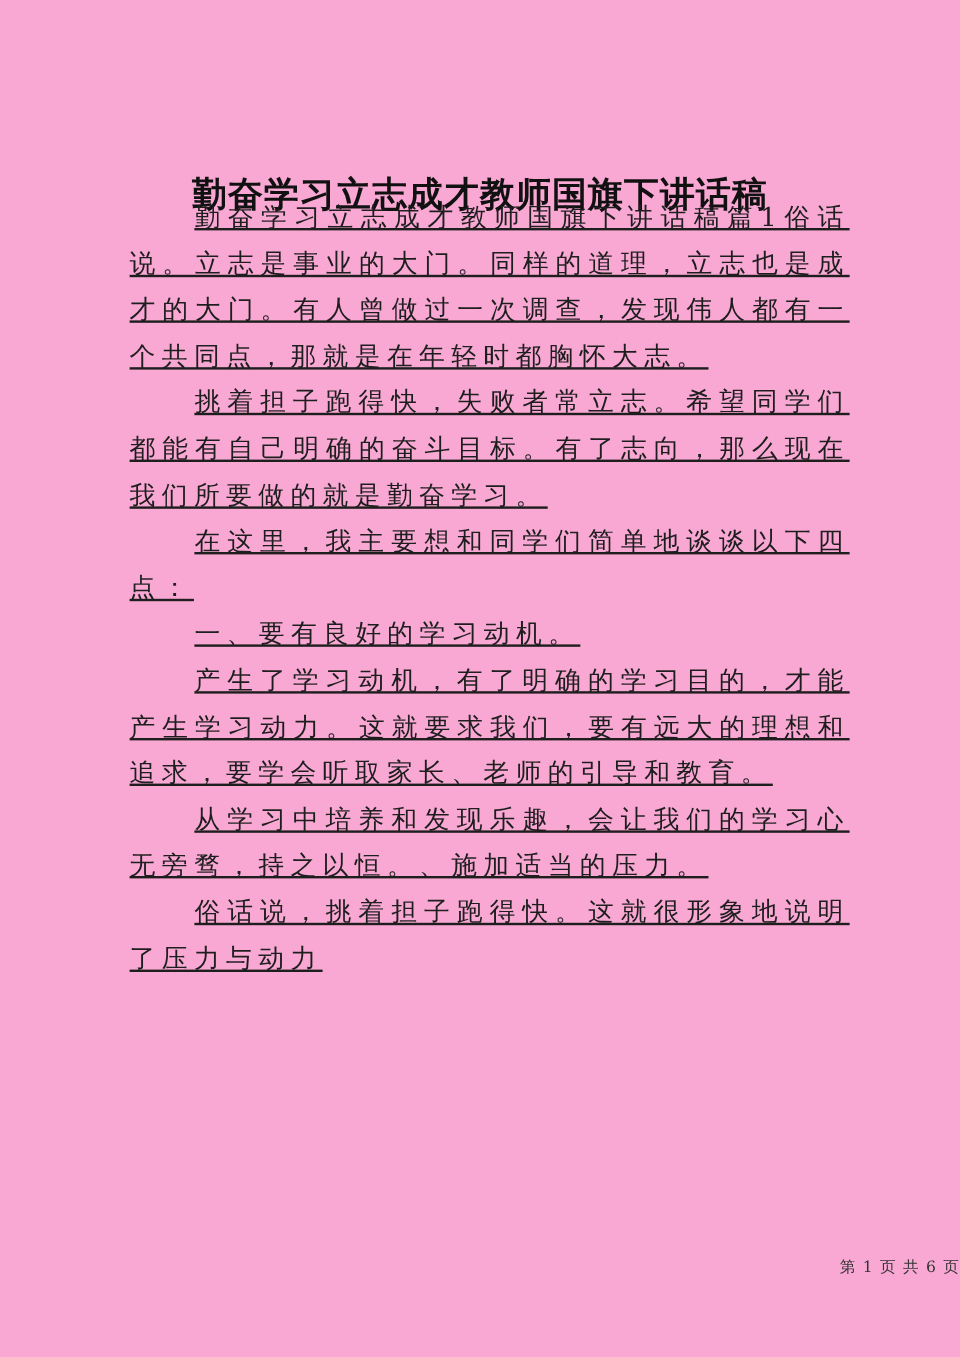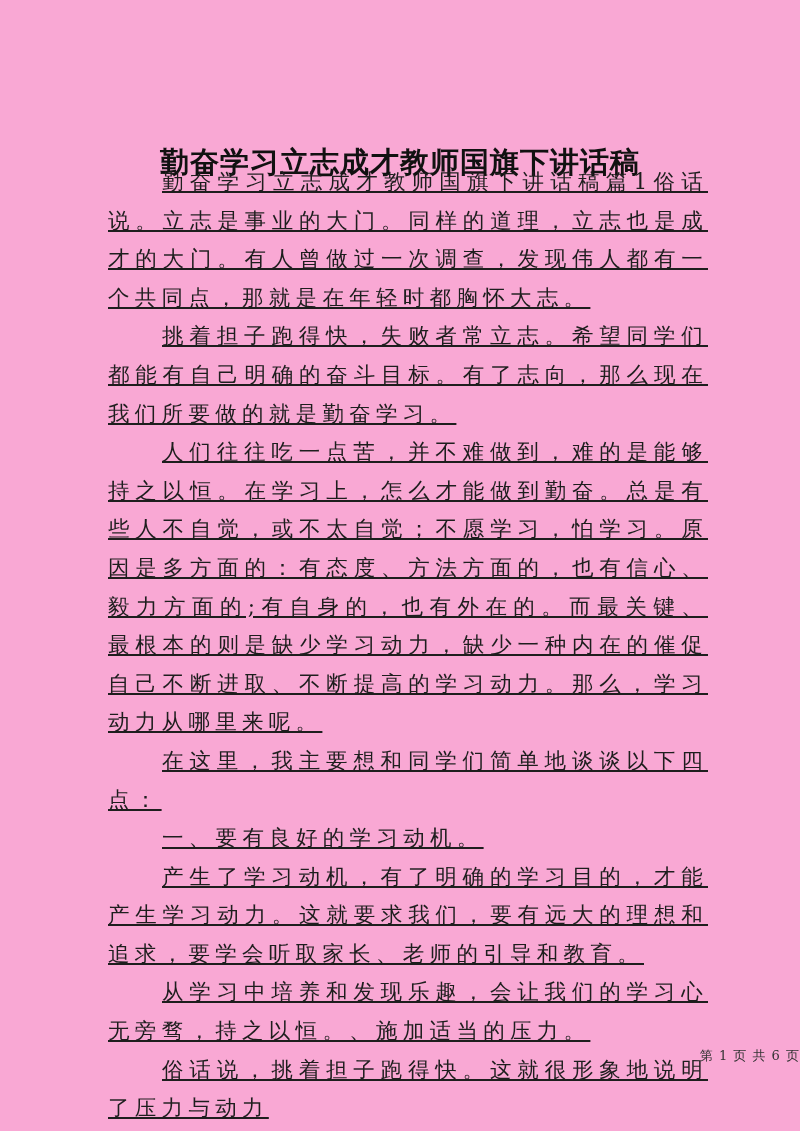--- a/index.html
+++ b/index.html
@@ -18,21 +18,20 @@
 </style>
 </head>
 <body>
 
 <div class="page">
   <div class="title">勤奋学习立志成才教师国旗下讲话稿</div>
 
   <div class="body">
     <p class="indent">勤奋学习立志成才教师国旗下讲话稿篇1俗话说。立志是事业的大门。同样的道理，立志也是成才的大门。有人曾做过一次调查，发现伟人都有一个共同点，那就是在年轻时都胸怀大志。</p>
     <p class="indent">挑着担子跑得快，失败者常立志。希望同学们都能有自己明确的奋斗目标。有了志向，那么现在我们所要做的就是勤奋学习。</p>
-    <p class="indent">人们往往吃一点苦，并不难做到，难的是能够持之以恒。在学习上，怎么才能做到勤奋。总是有些人不自觉，或不太自觉；不愿学习，怕学习。原因是多方面的：有态度、方法方面的，也有信心、毅力方面的;有自身的，也有外在的。而最关键、最根本的则是缺少学习动力，缺少一种内在的催促自己不断进取、不断提高的学习动力。那么，学习动力从哪里来呢。</p>
     <p class="indent">在这里，我主要想和同学们简单地谈谈以下四点：</p>
     <p class="indent">一、要有良好的学习动机。</p>
     <p class="indent">产生了学习动机，有了明确的学习目的，才能产生学习动力。这就要求我们，要有远大的理想和追求，要学会听取家长、老师的引导和教育。</p>
     <p class="indent">从学习中培养和发现乐趣，会让我们的学习心无旁骛，持之以恒。、施加适当的压力。</p>
     <p class="indent">俗话说，挑着担子跑得快。这就很形象地说明了压力与动力</p>
   </div>
 
   <div class="footer">第 1 页  共 6 页</div>
 </div>
 

